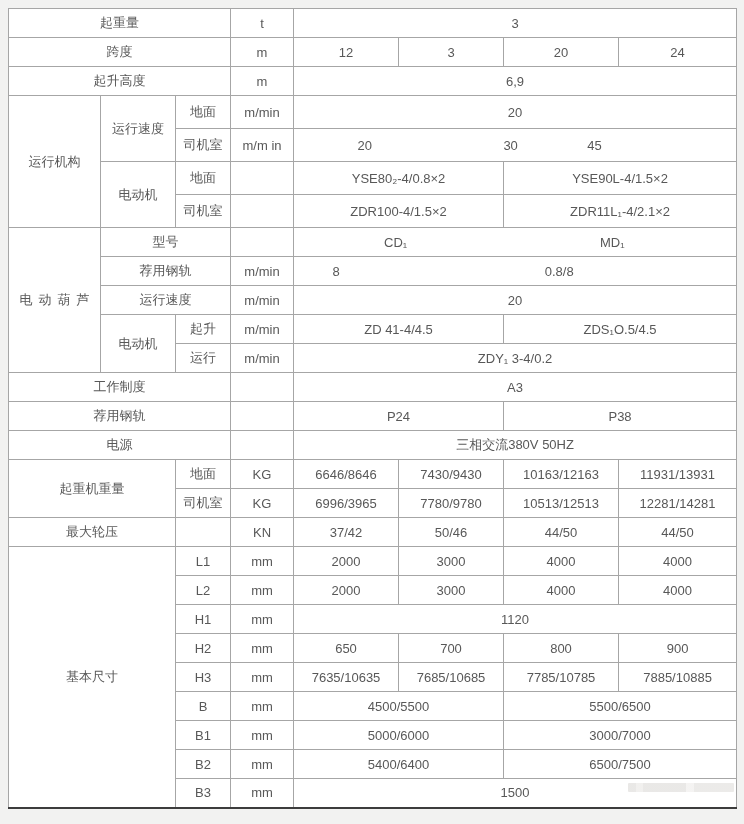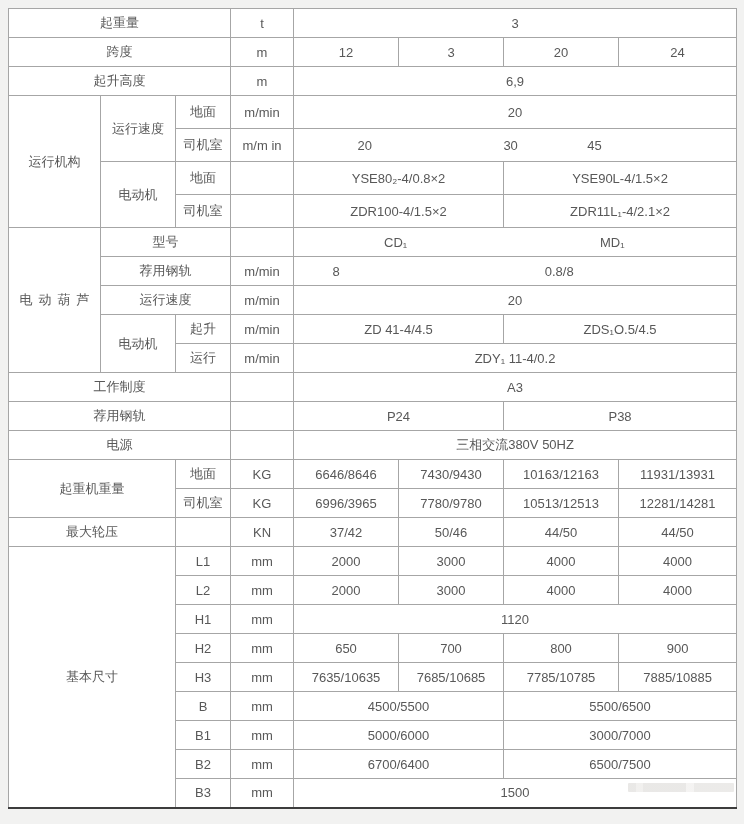--- a/index.html
+++ b/index.html
@@ -125,21 +125,21 @@
   <tr>
     <td rowspan="2">电动机</td>
     <td>起升</td>
     <td>m/min</td>
     <td colspan="2">ZD 41-4/4.5</td>
     <td colspan="2">ZDS₁O.5/4.5</td>
   </tr>
   <tr>
     <td>运行</td>
     <td>m/min</td>
-    <td colspan="4">ZDY₁ 11-4/0.2</td>
+    <td colspan="4">ZDY₁ 3-4/0.2</td>
   </tr>
 
   <tr>
     <td colspan="3">工作制度</td>
     <td></td>
     <td colspan="4">A3</td>
   </tr>
 
   <tr>
     <td colspan="3">荐用钢轨</td>
@@ -228,21 +228,21 @@
   </tr>
   <tr>
     <td>B1</td>
     <td>mm</td>
     <td colspan="2">5000/6000</td>
     <td colspan="2">3000/7000</td>
   </tr>
   <tr>
     <td>B2</td>
     <td>mm</td>
-    <td colspan="2">6700/6400</td>
+    <td colspan="2">5400/6400</td>
     <td colspan="2">6500/7500</td>
   </tr>
   <tr>
     <td>B3</td>
     <td>mm</td>
     <td colspan="4">1500</td>
   </tr>
 </tbody>
   </table>
 

